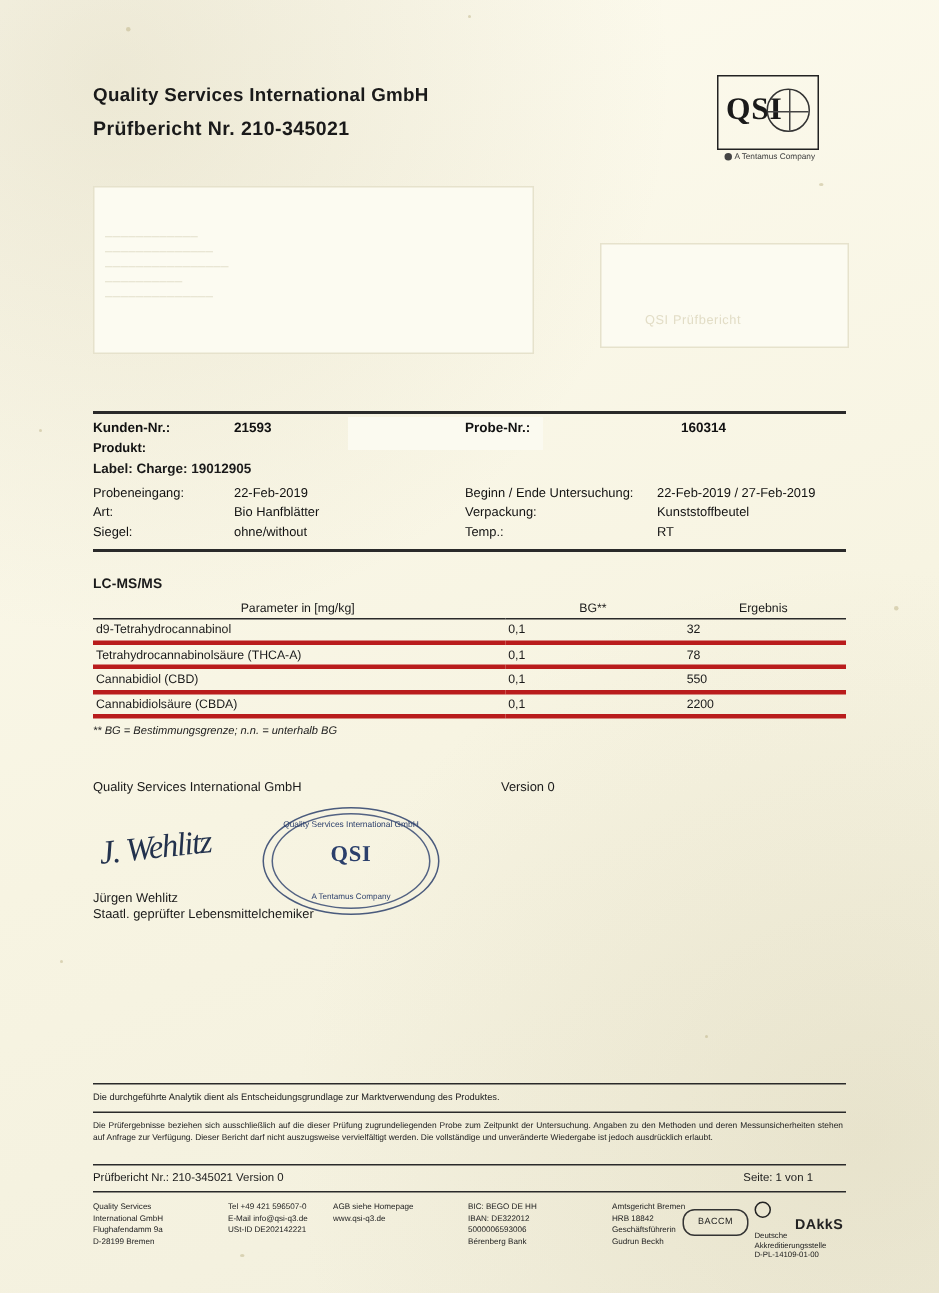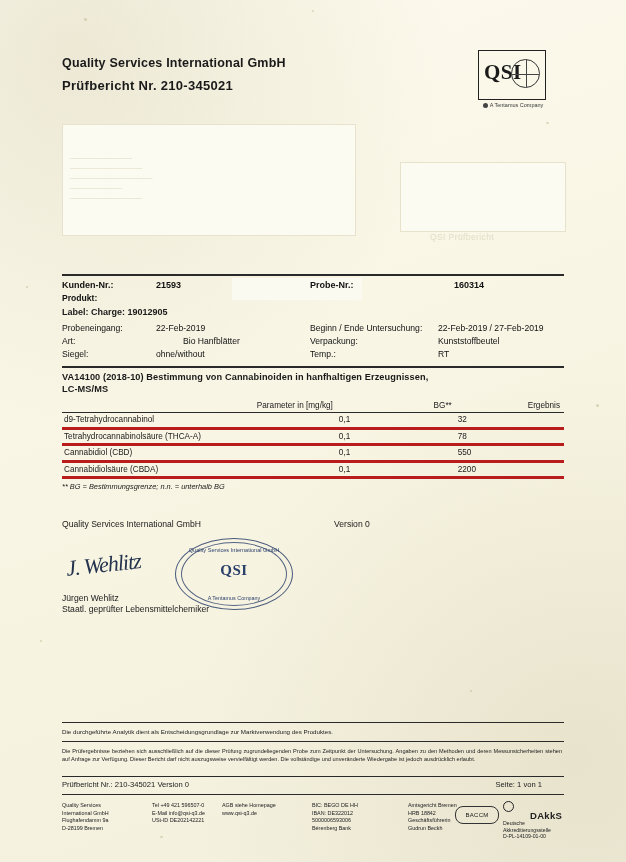--- a/index.html
+++ b/index.html
@@ -155,21 +155,21 @@
 
   
   .tbl {
     position: absolute;
     left: 62px; top: 383px;
     width: 502px;
     border-collapse: collapse;
     font-size: 8.2px;
   }
   .tbl th {
-    text-align: right;
+    text-align: center;
     font-weight: normal;
     padding: 1.5px 4px 2.5px 2px;
     border-bottom: 1px solid #2a2a2a;
   }
   .tbl td {
     padding: 2px 4px 2.5px 2px;
     border-bottom: 3px solid #b91c1c;
     vertical-align: top;
   }
   .col-param { width: 278px; }
@@ -358,53 +358,52 @@
     </div>
     <div class="logo-sub">
       <span class="sq"></span><span>A Tentamus Company</span>
     </div>
 
     <div class="redact" style="left:62px;top:108px;width:292px;height:110px;"></div>
     <div class="ghost-text" style="left:70px;top:138px;width:270px;">
       ────────────<br>──────────────<br>────────────────<br>──────────<br>──────────────
     </div>
     <div class="redact" style="left:400px;top:146px;width:164px;height:68px;"></div>
-    <div class="ghost-wm" style="left:430px;top:192px;margin-top:24px;">QSI Prüfbericht</div>
+    <div class="ghost-wm" style="left:430px;top:192px;">QSI Prüfbericht</div>
     <div class="redact" style="left:232px;top:262px;width:130px;height:22px;border:none;background:#fbfaf0;"></div>
 
     <div class="rule thick" style="top:258px;"></div>
 
     <div class="fld b lbl" style="left:62px;top:264px;">Kunden-Nr.:</div>
     <div class="fld b val" style="left:156px;top:264px;">21593</div>
     <div class="fld b lbl" style="left:310px;top:264px;">Probe-Nr.:</div>
     <div class="fld b val" style="left:438px;top:264px;margin-left:16px;">160314</div>
 
     <div class="fld lbl" style="left:62px;top:277px;font-weight:bold;">Produkt:</div>
     <div class="fld val" style="left:156px;top:277px;"></div>
 
     <div class="fld b" style="left:62px;top:291px;">Label: Charge: 19012905</div>
 
     <div class="fld lbl" style="left:62px;top:307px;">Probeneingang:</div>
     <div class="fld val" style="left:156px;top:307px;">22-Feb-2019</div>
     <div class="fld lbl" style="left:310px;top:307px;">Beginn / Ende Untersuchung:</div>
     <div class="fld val" style="left:438px;top:307px;">22-Feb-2019 / 27-Feb-2019</div>
 
     <div class="fld lbl" style="left:62px;top:320px;">Art:</div>
-    <div class="fld val" style="left:156px;top:320px;margin-left:27px;">Bio Hanfblätter</div>
+    <div class="fld val" style="left:156px;top:320px;">Bio Hanfblätter</div>
     <div class="fld lbl" style="left:310px;top:320px;">Verpackung:</div>
     <div class="fld val" style="left:438px;top:320px;">Kunststoffbeutel</div>
 
     <div class="fld lbl" style="left:62px;top:333px;">Siegel:</div>
     <div class="fld val" style="left:156px;top:333px;">ohne/without</div>
     <div class="fld lbl" style="left:310px;top:333px;">Temp.:</div>
     <div class="fld val" style="left:438px;top:333px;">RT</div>
 
     <div class="rule thick" style="top:350px;"></div>
 
-    <div class="method" style="top:356px;">VA14100 (2018-10) Bestimmung von Cannabinoiden in hanfhaltigen Erzeugnissen,</div>
     <div class="method" style="top:368px;">LC-MS/MS</div>
 
     <table class="tbl">
       <thead>
         <tr>
           <th class="col-param">Parameter in [mg/kg]</th>
           <th class="col-bg">BG**</th>
           <th class="col-res">Ergebnis</th>
         </tr>
       </thead>

